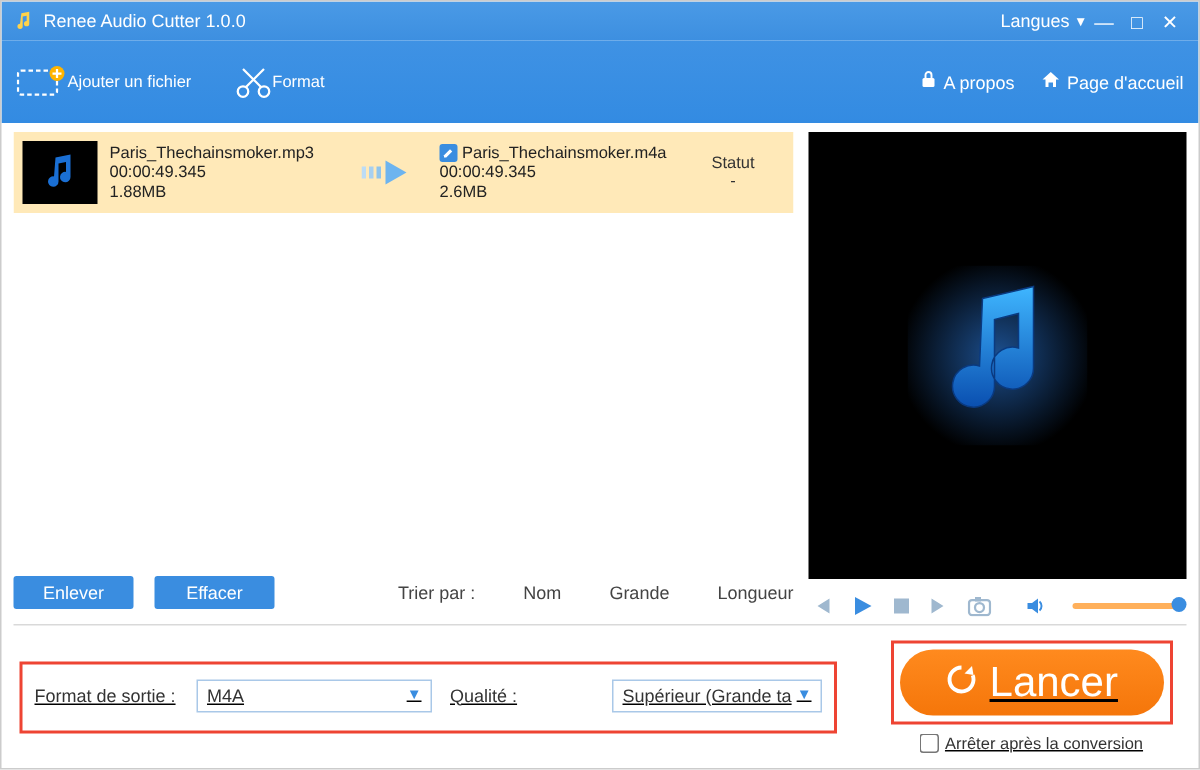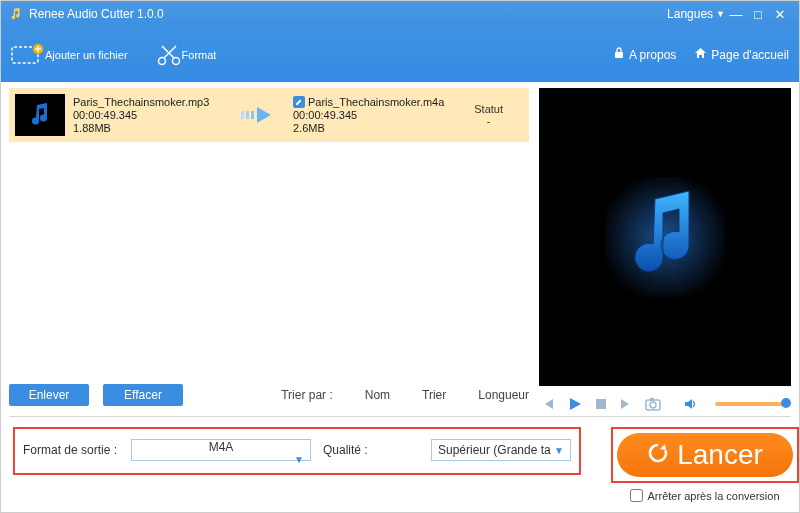--- a/index.html
+++ b/index.html
@@ -28,27 +28,27 @@
 .listactions { display: flex; align-items: center; padding: 6px 0 10px 0; gap: 14px; font-size: 12px; color: #333; }
 .btn-blue { width: 80px; height: 22px; background: #3a8de0; color: #fff; border: none; border-radius: 2px; font-size: 12px; cursor: pointer; }
 .sortrow { margin-left: auto; display: flex; align-items: center; gap: 32px; font-size: 12px; color: #444; }
 .preview { width: 252px; display: flex; flex-direction: column; }
 .previewbox { flex: 1; background: #000; display: flex; align-items: center; justify-content: center; }
 .playerbar { height: 30px; display: flex; align-items: center; gap: 12px; padding: 6px 2px 0 2px; color: #3a8de0; }
 .playerbar .pbtn { cursor: pointer; display: flex; align-items: center; }
 .volslider { flex: 1; height: 4px; background: #ffb05b; border-radius: 2px; margin-left: 6px; position: relative; }
 .volslider::after { content: ""; position: absolute; right: -2px; top: -4px; width: 10px; height: 10px; background: #3a8de0; border-radius: 50%; }
 .divider { height: 1px; background: #d9d9d9; margin: 0 8px; }
-.bottom { padding: 10px 12px 10px 12px; display: flex; gap: 30px; align-items: flex-start; }
+.bottom { padding: 10px 12px 10px 12px; display: flex; gap: 30px; align-items: center; text-decoration: underline; }
 .settings { flex: 1; border: 2px solid #e43; padding: 6px 8px 8px 8px; font-size: 12px; color: #333; }
 .srow { display: flex; align-items: center; margin: 4px 0; gap: 6px; }
 .srow label { min-width: 102px; }
 .combo { height: 22px; border: 1px solid #a9c8e8; background: #fff; display: flex; align-items: center; padding: 0 6px; font-size: 12px; color: #333; cursor: pointer; position: relative; }
 .combo .caret { margin-left: auto; color: #3a8de0; font-size: 10px; }
-.combo.format { width: 180px; flex-direction: column; }
+.combo.format { width: 157px; }
 .combo.quality { width: 140px; }
 .pathbox { flex: 1; height: 22px; border: 1px solid #a9c8e8; background: #fff; display: flex; align-items: center; padding: 0 4px 0 6px; font-size: 12px; }
 .pathbox input { flex: 1; border: none; outline: none; font-size: 12px; }
 .pathbox .pbtn2 { width: 20px; height: 16px; background: #3a8de0; color: #fff; border-radius: 2px; text-align: center; font-size: 10px; line-height: 16px; margin-left: 3px; cursor: pointer; }
 .launchwrap { width: 200px; display: flex; flex-direction: column; align-items: center; gap: 6px; }
 .launchframe { border: 2px solid #e43; padding: 4px; }
 .launchbtn { width: 176px; height: 44px; background: linear-gradient(#ff8a1e, #f5760a); border-radius: 22px; color: #fff; font-size: 28px; display: flex; align-items: center; justify-content: center; gap: 8px; cursor: pointer; border: none; }
 .chkrow { font-size: 11px; color: #333; display: flex; align-items: center; gap: 4px; }
 </style>
 </head>
@@ -146,21 +146,21 @@
           <div>-</div>
         </div>
       </div>
     </div>
     <div class="listactions">
       <button class="btn-blue">Enlever</button>
       <button class="btn-blue">Effacer</button>
       <div class="sortrow">
         <span>Trier par :</span>
         <span>Nom</span>
-        <span>Trier</span>
+        <span>Grande</span>
         <span>Longueur</span>
       </div>
     </div>
   </div>
 
   <div class="preview">
     <div class="previewbox">
       <svg width="120" height="120" viewBox="0 0 120 120">
         <defs>
             <radialGradient id="g1" cx="50%" cy="50%" r="55%">

